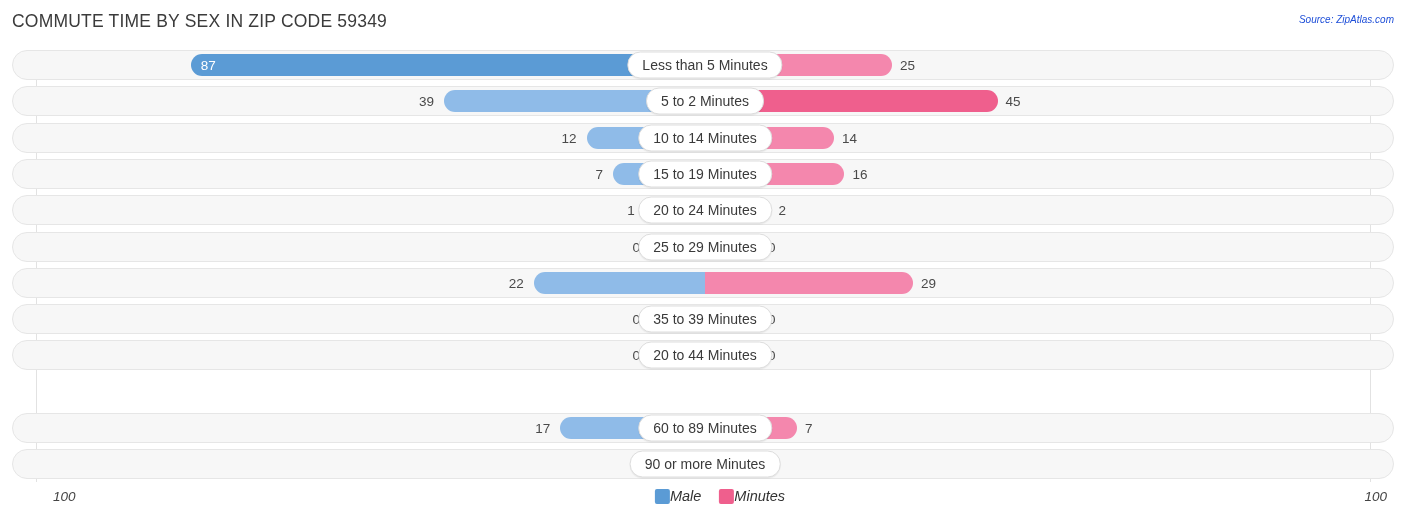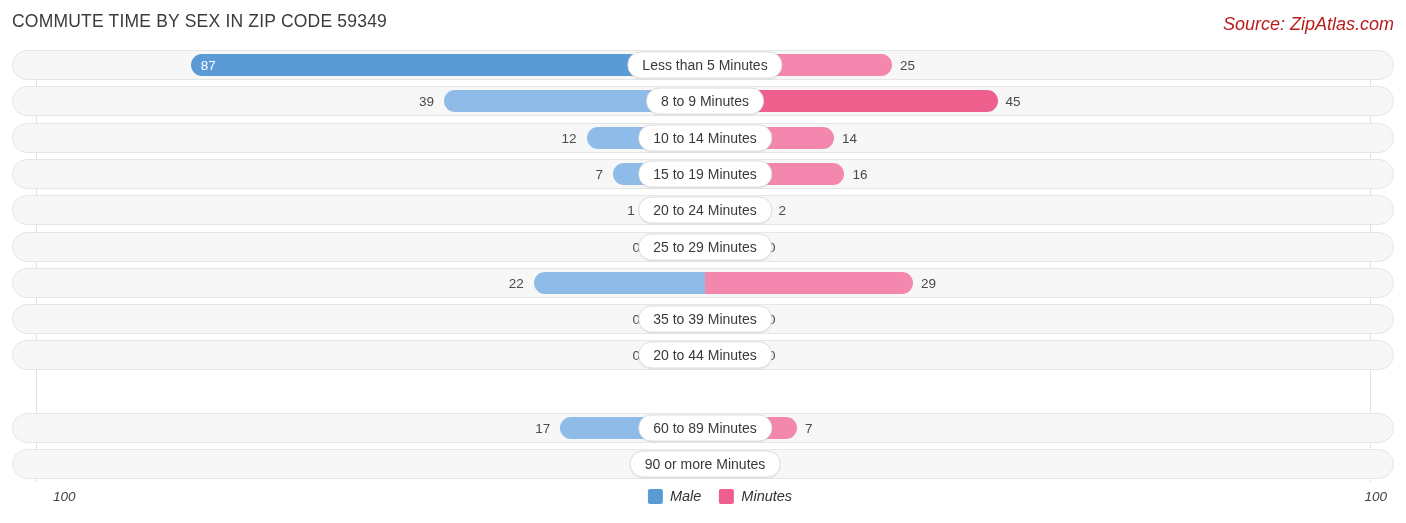--- a/index.html
+++ b/index.html
@@ -14,21 +14,21 @@
 
   
   .header{position:absolute;left:0;top:0;width:1406px;height:44px;}
   .title{
     position:absolute;left:12px;top:11px;
     font-size:17.5px;letter-spacing:.2px;color:#3b3b3b;
     white-space:nowrap;
   }
   .source{
     position:absolute;right:12px;top:14px;
-    font-size:18px;font-style:italic;color:#b91c1c;
+    font-size:10px;font-style:italic;color:#1d4ed8;
     white-space:nowrap;
   }
 
   
   .chart{position:absolute;left:0;top:44px;width:1171px;height:438px;}
   .gridline{position:absolute;top:6px;width:1px;height:432px;background:#e2e2e2;}
   .gridline.left{left:36px;}
   .gridline.right{left:1370px;}
 
   .row{
@@ -76,21 +76,21 @@
     position:absolute;top:7px;font-size:13.5px;color:#444;
   }
   .axis-end.l{left:36px;}
   .axis-end.r{right:36px;}
 
   .legend{
     position:absolute;left:50%;top:6px;transform:translateX(-50%);
     display:flex;align-items:center;gap:18px;
     white-space:nowrap;
   }
-  .legend-item{display:flex;align-items:center;gap:7px;}
+  .legend-item{display:flex;align-items:center;}
   .swatch{width:15px;height:15px;border-radius:2px;display:block;}
   .legend-label{font-size:14.5px;color:#333;}
 </style>
 </head>
 <body>
 
 <div class="header">
   <div class="title">COMMUTE TIME BY SEX IN ZIP CODE 59349</div>
   <div class="source">Source: ZipAtlas.com</div>
 </div>
@@ -103,21 +103,21 @@
       <div class="bar female" style="left: 692px; width: 187px; background: rgb(244, 135, 173);"></div>
       <div class="vlabel left inside" style="left: 187.64px;">87</div>
       <div class="vlabel right" style="left: 887px;">25</div>
       <div class="catpill" style="left: 692px;">Less than 5 Minutes</div>
     </div>
     <div class="row" style="top: 42.3px;">
       <div class="bar male" style="left: 431.08px; width: 260.92px; background: rgb(143, 187, 232);"></div>
       <div class="bar female" style="left: 692px; width: 292.6px; background: rgb(239, 95, 141);"></div>
       <div class="vlabel left" style="right: 958.92px;">39</div>
       <div class="vlabel right" style="left: 992.6px;">45</div>
-      <div class="catpill" style="left: 692px;">8 to 9 Minutes</div>
+      <div class="catpill" style="left: 692px;">5 to 2 Minutes</div>
     </div>
     <div class="row" style="top: 78.6px;">
       <div class="bar male" style="left: 573.64px; width: 118.36px; background: rgb(143, 187, 232);"></div>
       <div class="bar female" style="left: 692px; width: 128.92px; background: rgb(244, 135, 173);"></div>
       <div class="vlabel left" style="right: 816.36px;">12</div>
       <div class="vlabel right" style="left: 828.92px;">14</div>
       <div class="catpill" style="left: 692px;">10 to 14 Minutes</div>
     </div>
     <div class="row" style="top: 114.9px;">
       <div class="bar male" style="left: 600.04px; width: 91.96px; background: rgb(143, 187, 232);"></div>

